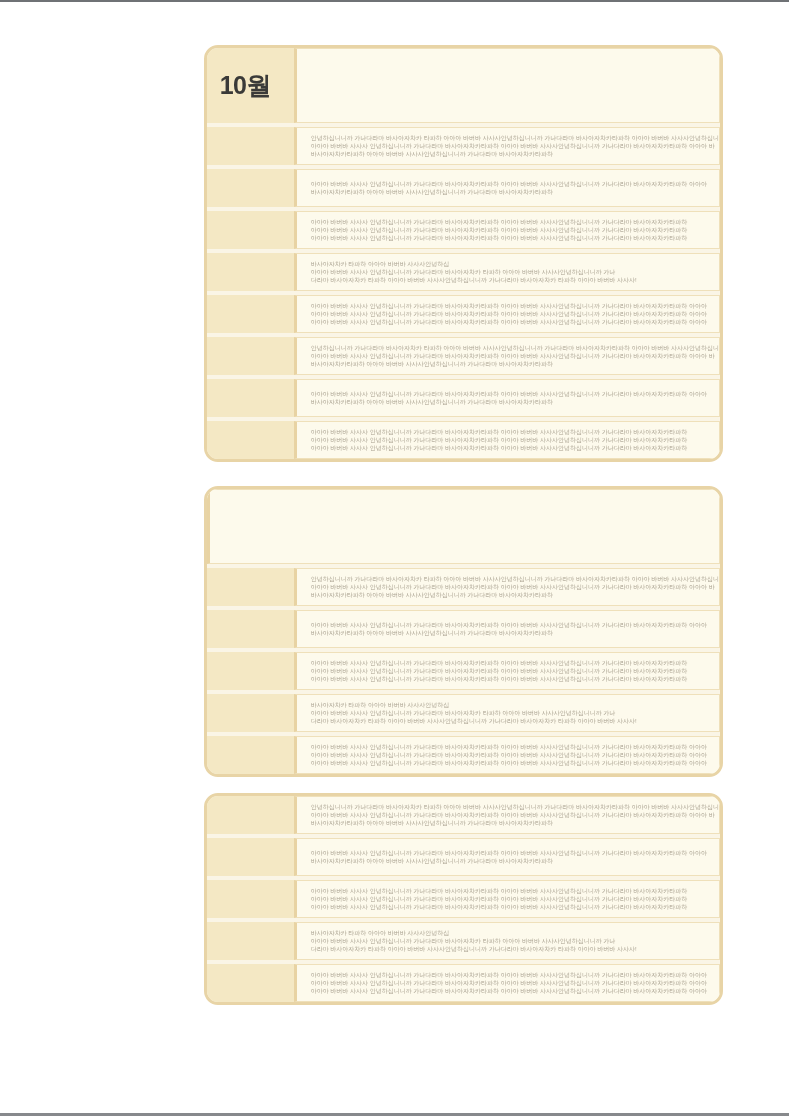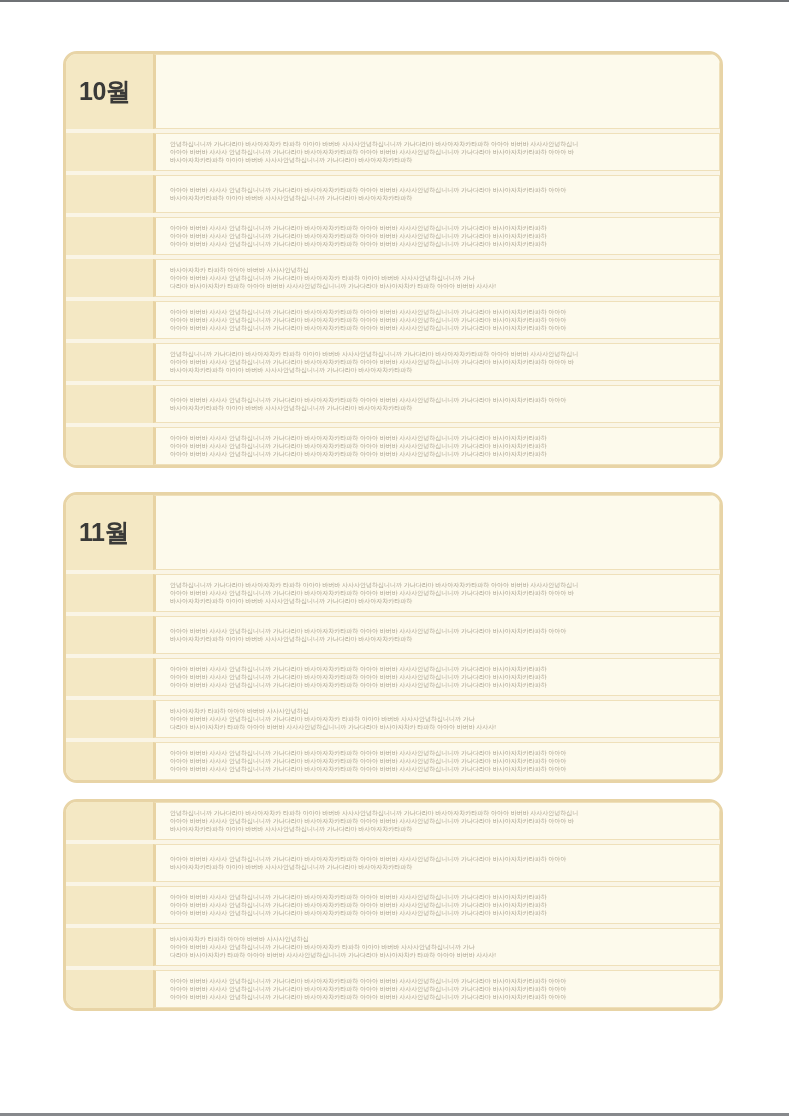--- a/index.html
+++ b/index.html
@@ -3,21 +3,21 @@
 <meta charset="utf-8">
 <style>
   html,body{margin:0;padding:0;}
   body{
     width:789px;height:1119px;position:relative;overflow:hidden;
     background:#ffffff;
     font-family:"Liberation Sans", sans-serif;
   }
   .top-edge{position:absolute;top:0;left:0;right:0;height:2px;background:var(--top-edge-color,#6f7275);}
   .bottom-edge{position:absolute;bottom:3px;left:0;right:0;height:3px;background:var(--bottom-edge-color,#87898c);}
-  .content{position:absolute;top:51px;left:63px;width:660px;display:flex;flex-direction:column;}
+  .content{position:absolute;top:45px;left:63px;width:660px;display:flex;flex-direction:column;align-items:flex-end;}
   .month-table{
     box-sizing:border-box;
     border:3px solid var(--table-border,#e8d4a6);
     border-radius:14px;
     background:var(--row-gap-bg,#faf5e6);
     overflow:hidden;
     display:flex;flex-direction:column;gap:4px;
   }
   .month-table + .month-table{margin-top:0;}
   .mt-1{margin-bottom:24px;}
@@ -124,23 +124,20 @@
         <div class="cell label-cell"></div>
         <div class="cell content-cell">
           <p class="row-line">아야아 바버바 사사사 안녕하십니니까 가나다라마 바사아자차카타파하 아야아 바버바 사사사안녕하십니니까 가나다라마 바사아자차카타파하</p>
           <p class="row-line">아야아 바버바 사사사 안녕하십니니까 가나다라마 바사아자차카타파하 아야아 바버바 사사사안녕하십니니까 가나다라마 바사아자차카타파하</p>
           <p class="row-line">아야아 바버바 사사사 안녕하십니니까 가나다라마 바사아자차카타파하 아야아 바버바 사사사안녕하십니니까 가나다라마 바사아자차카타파하</p>
         </div>
       </div>
     </section>
     <section class="month-table mt-2">
       <div class="row header-row">
-        <div class="cell label-cell header-label">
-          <span class="month-title">11월</span>
-        </div>
         <div class="cell content-cell header-content"></div>
       </div>
       <div class="row body-row">
         <div class="cell label-cell"></div>
         <div class="cell content-cell">
           <p class="row-line">안녕하십니니까 가나다라마 바사아자차카 타파하 아야아 바버바 사사사안녕하십니니까 가나다라마 바사아자차카타파하 아야아 바버바 사사사안녕하십니</p>
           <p class="row-line">아야아 바버바 사사사 안녕하십니니까 가나다라마 바사아자차카타파하 아야아 바버바 사사사안녕하십니니까 가나다라마 바사아자차카타파하 아야아 바</p>
           <p class="row-line">바사아자차카타파하 아야아 바버바 사사사안녕하십니니까 가나다라마 바사아자차카타파하</p>
         </div>
       </div>

